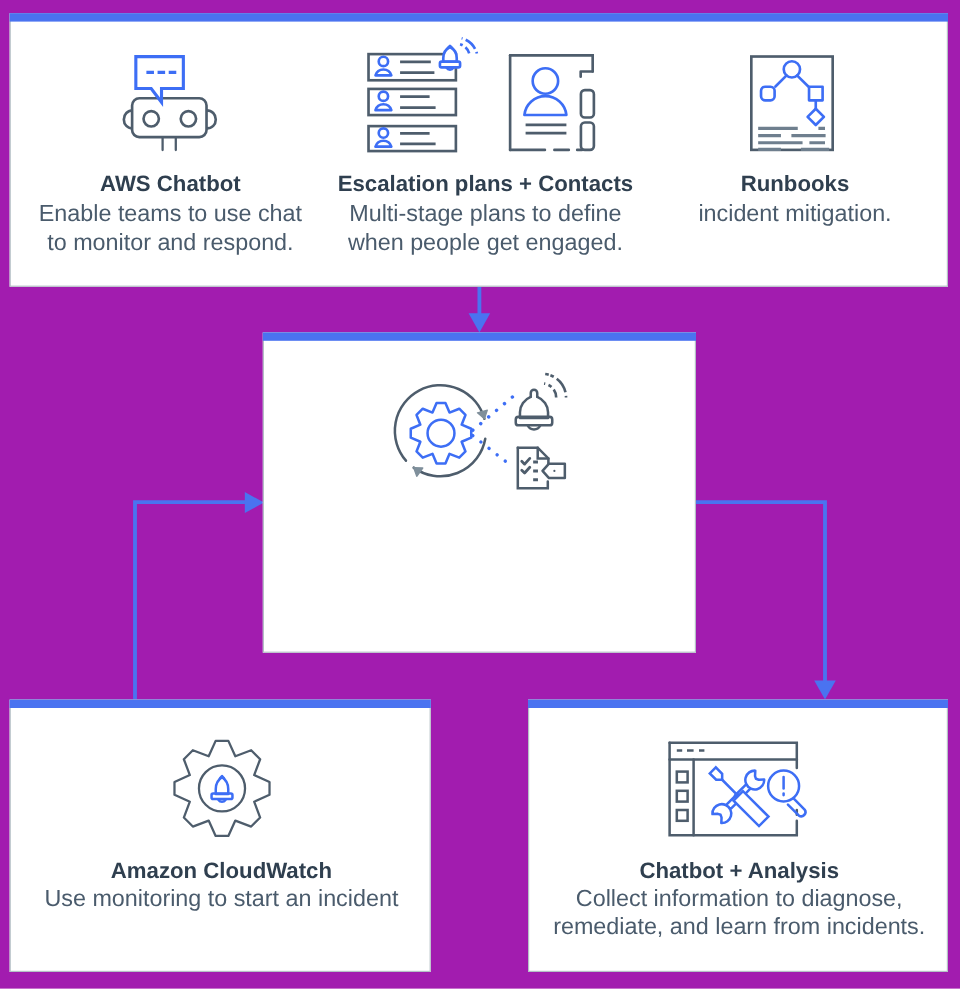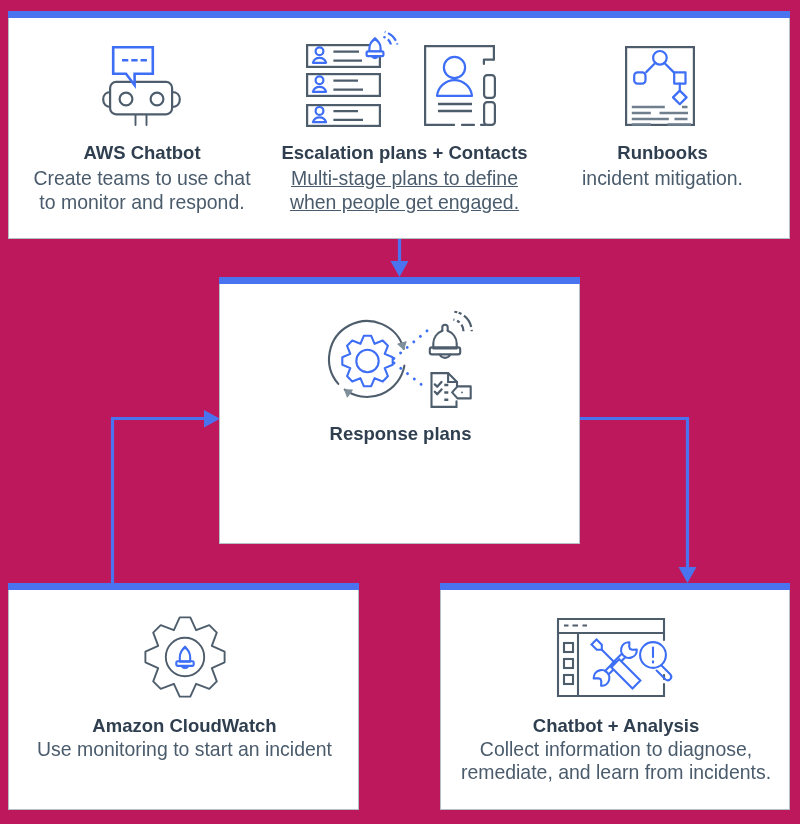--- a/index.html
+++ b/index.html
@@ -1,17 +1,17 @@
 <!DOCTYPE html>
 <html><head>
 <meta charset="utf-8">
 <style>
   html,body{margin:0;padding:0;background:#fff;}
   body{width:800px;height:824px;font-family:"Liberation Sans",sans-serif;}
-  .stage{position:relative;width:800px;height:824px;overflow:hidden;background:#be185d;}
+  .stage{position:relative;width:800px;height:824px;overflow:hidden;background:#a21caf;}
   .card{position:absolute;background:#fff;border:1px solid #b4c0c6;box-sizing:border-box;}
   .accentbar{position:absolute;left:-1px;top:-1px;height:6.6px;background:#4a73f0;}
   .title{font-weight:700;color:#2f3f4f;text-align:center;font-size:18.5px;white-space:nowrap;}
   .desc{color:#4a5b6c;text-align:center;font-size:19.45px;line-height:23.5px;white-space:nowrap;}
   .cell{position:absolute;}
   svg{display:block;overflow:visible;}
   .ico{position:absolute;}
 </style>
 </head>
 <body>
@@ -53,21 +53,21 @@
 
           <circle cx="25" cy="57" r="6.4" stroke="#4e5d6c" stroke-width="2.2" fill="none"></circle>
           <circle cx="56" cy="57" r="6.4" stroke="#4e5d6c" stroke-width="2.2" fill="none"></circle>
 
           <path d="M12.2 5.2 H51.8 V31.8 H33.6 V43.2 L25 31.8 H12.2 Z" stroke="#3d6ef5" stroke-width="2.6" fill="#fff" stroke-linejoin="miter"></path>
           <path d="M21 18.3 h6.3 M30.3 18.3 h6.3 M39.6 18.3 h6.3" stroke="#3d6ef5" stroke-width="2.6" stroke-linecap="butt"></path>
         </svg>
       </div>
       <div class="title" style="position:absolute;left:0;top:130px;width:266px;">AWS Chatbot</div>
       <div class="desc" style="position:absolute;left:0;top:155px;width:266px;">
-        <div>Create teams to use chat</div>
+        <div>Enable teams to use chat</div>
         <div>to monitor and respond.</div>
       </div>
     </div>
 
     <div class="cell" style="left:266px;top:0px;width:259px;">
       <div class="ico" style="left:26px;top:17px;">
         <svg width="104" height="104" viewBox="0 0 104 104" fill="none" stroke-linecap="round" stroke-linejoin="round">
           <g stroke="#4e5d6c" stroke-width="2.2" stroke-linejoin="miter">
             <rect x="6.1" y="16.1" width="72.8" height="21.8" fill="#fff"></rect>
             <rect x="6.1" y="45.1" width="72.8" height="21.8" fill="#fff"></rect>
@@ -112,21 +112,21 @@
             <rect x="65.1" y="70.1" width="10.8" height="22.8" rx="3.2" fill="#fff"></rect>
           </g>
 
           <circle cx="35.5" cy="35.5" r="10.6" stroke="#3d6ef5" stroke-width="2.2" fill="none"></circle>
           <path d="M18 63.8 a17.6 17.6 0 0 1 35 0 Z" stroke="#3d6ef5" stroke-width="2.2" fill="none" stroke-linejoin="round"></path>
 
           <path d="M19 72 h34 M19 79 h34" stroke="#4e5d6c" stroke-width="2.3" stroke-linecap="butt"></path>
         </svg>
       </div>
       <div class="title" style="position:absolute;left:0;top:130px;width:259px;">Escalation plans + Contacts</div>
-      <div class="desc" style="position:absolute;left:0;top:155px;width:259px;text-decoration:underline;">
+      <div class="desc" style="position:absolute;left:0;top:155px;width:259px;">
         <div>Multi-stage plans to define</div>
         <div>when people get engaged.</div>
       </div>
     </div>
 
     <div class="cell" style="left:525px;top:0px;width:257px;">
       <div class="ico" style="left:86px;top:24px;">
         <svg width="84" height="96" viewBox="0 0 84 96" fill="none" stroke-linecap="round" stroke-linejoin="round">
           <rect x="6.1" y="11.1" width="67.8" height="77.8" stroke="#4e5d6c" stroke-width="2.2" fill="none" stroke-linejoin="miter"></rect>
           <g stroke="#3d6ef5" stroke-width="2.2" fill="none">
@@ -192,21 +192,20 @@
         </g>
         <g stroke="#4e5d6c" stroke-width="2.5" fill="none" stroke-linecap="butt">
           <path d="M123.3 68 h4 M123.3 75.4 h4 M123.3 82.8 h4"></path>
         </g>
         <g stroke="#4e5d6c" stroke-width="2.1" fill="#fff" stroke-linejoin="round">
           <path d="M136.5 69.4 h13.2 v12 h-13.2 l-5.4-6 Z"></path>
           <circle cx="141" cy="75.4" r="0.9" fill="#4e5d6c" stroke="none"></circle>
         </g>
       </svg>
     </div>
-    <div class="title" style="position:absolute;left:0;top:144.5px;width:361px;">Response plans</div>
   </div>
 
   <div class="card" style="left:8px;top:583px;width:351px;height:227px;">
     <div class="accentbar" style="width:351px;"></div>
     <div class="ico" style="left:129px;top:26px;">
       <svg width="96" height="96" viewBox="0 0 96 96" fill="none" stroke-linecap="round" stroke-linejoin="round">
         <g stroke="#4e5d6c" stroke-width="1.9" fill="none">
           <path d="M35.9 20.2 L41.7 7.4 L52.3 7.4 L58.1 20.2 L71.3 15.2 L78.8 22.7 L73.8 35.9 L86.6 41.7 L86.6 52.3 L73.8 58.1 L78.8 71.3 L71.3 78.8 L58.1 73.8 L52.3 86.6 L41.7 86.6 L35.9 73.8 L22.7 78.8 L15.2 71.3 L20.2 58.1 L7.4 52.3 L7.4 41.7 L20.2 35.9 L15.2 22.7 L22.7 15.2 Z"></path>
           <circle cx="47" cy="47" r="19.2"></circle>
         </g>

